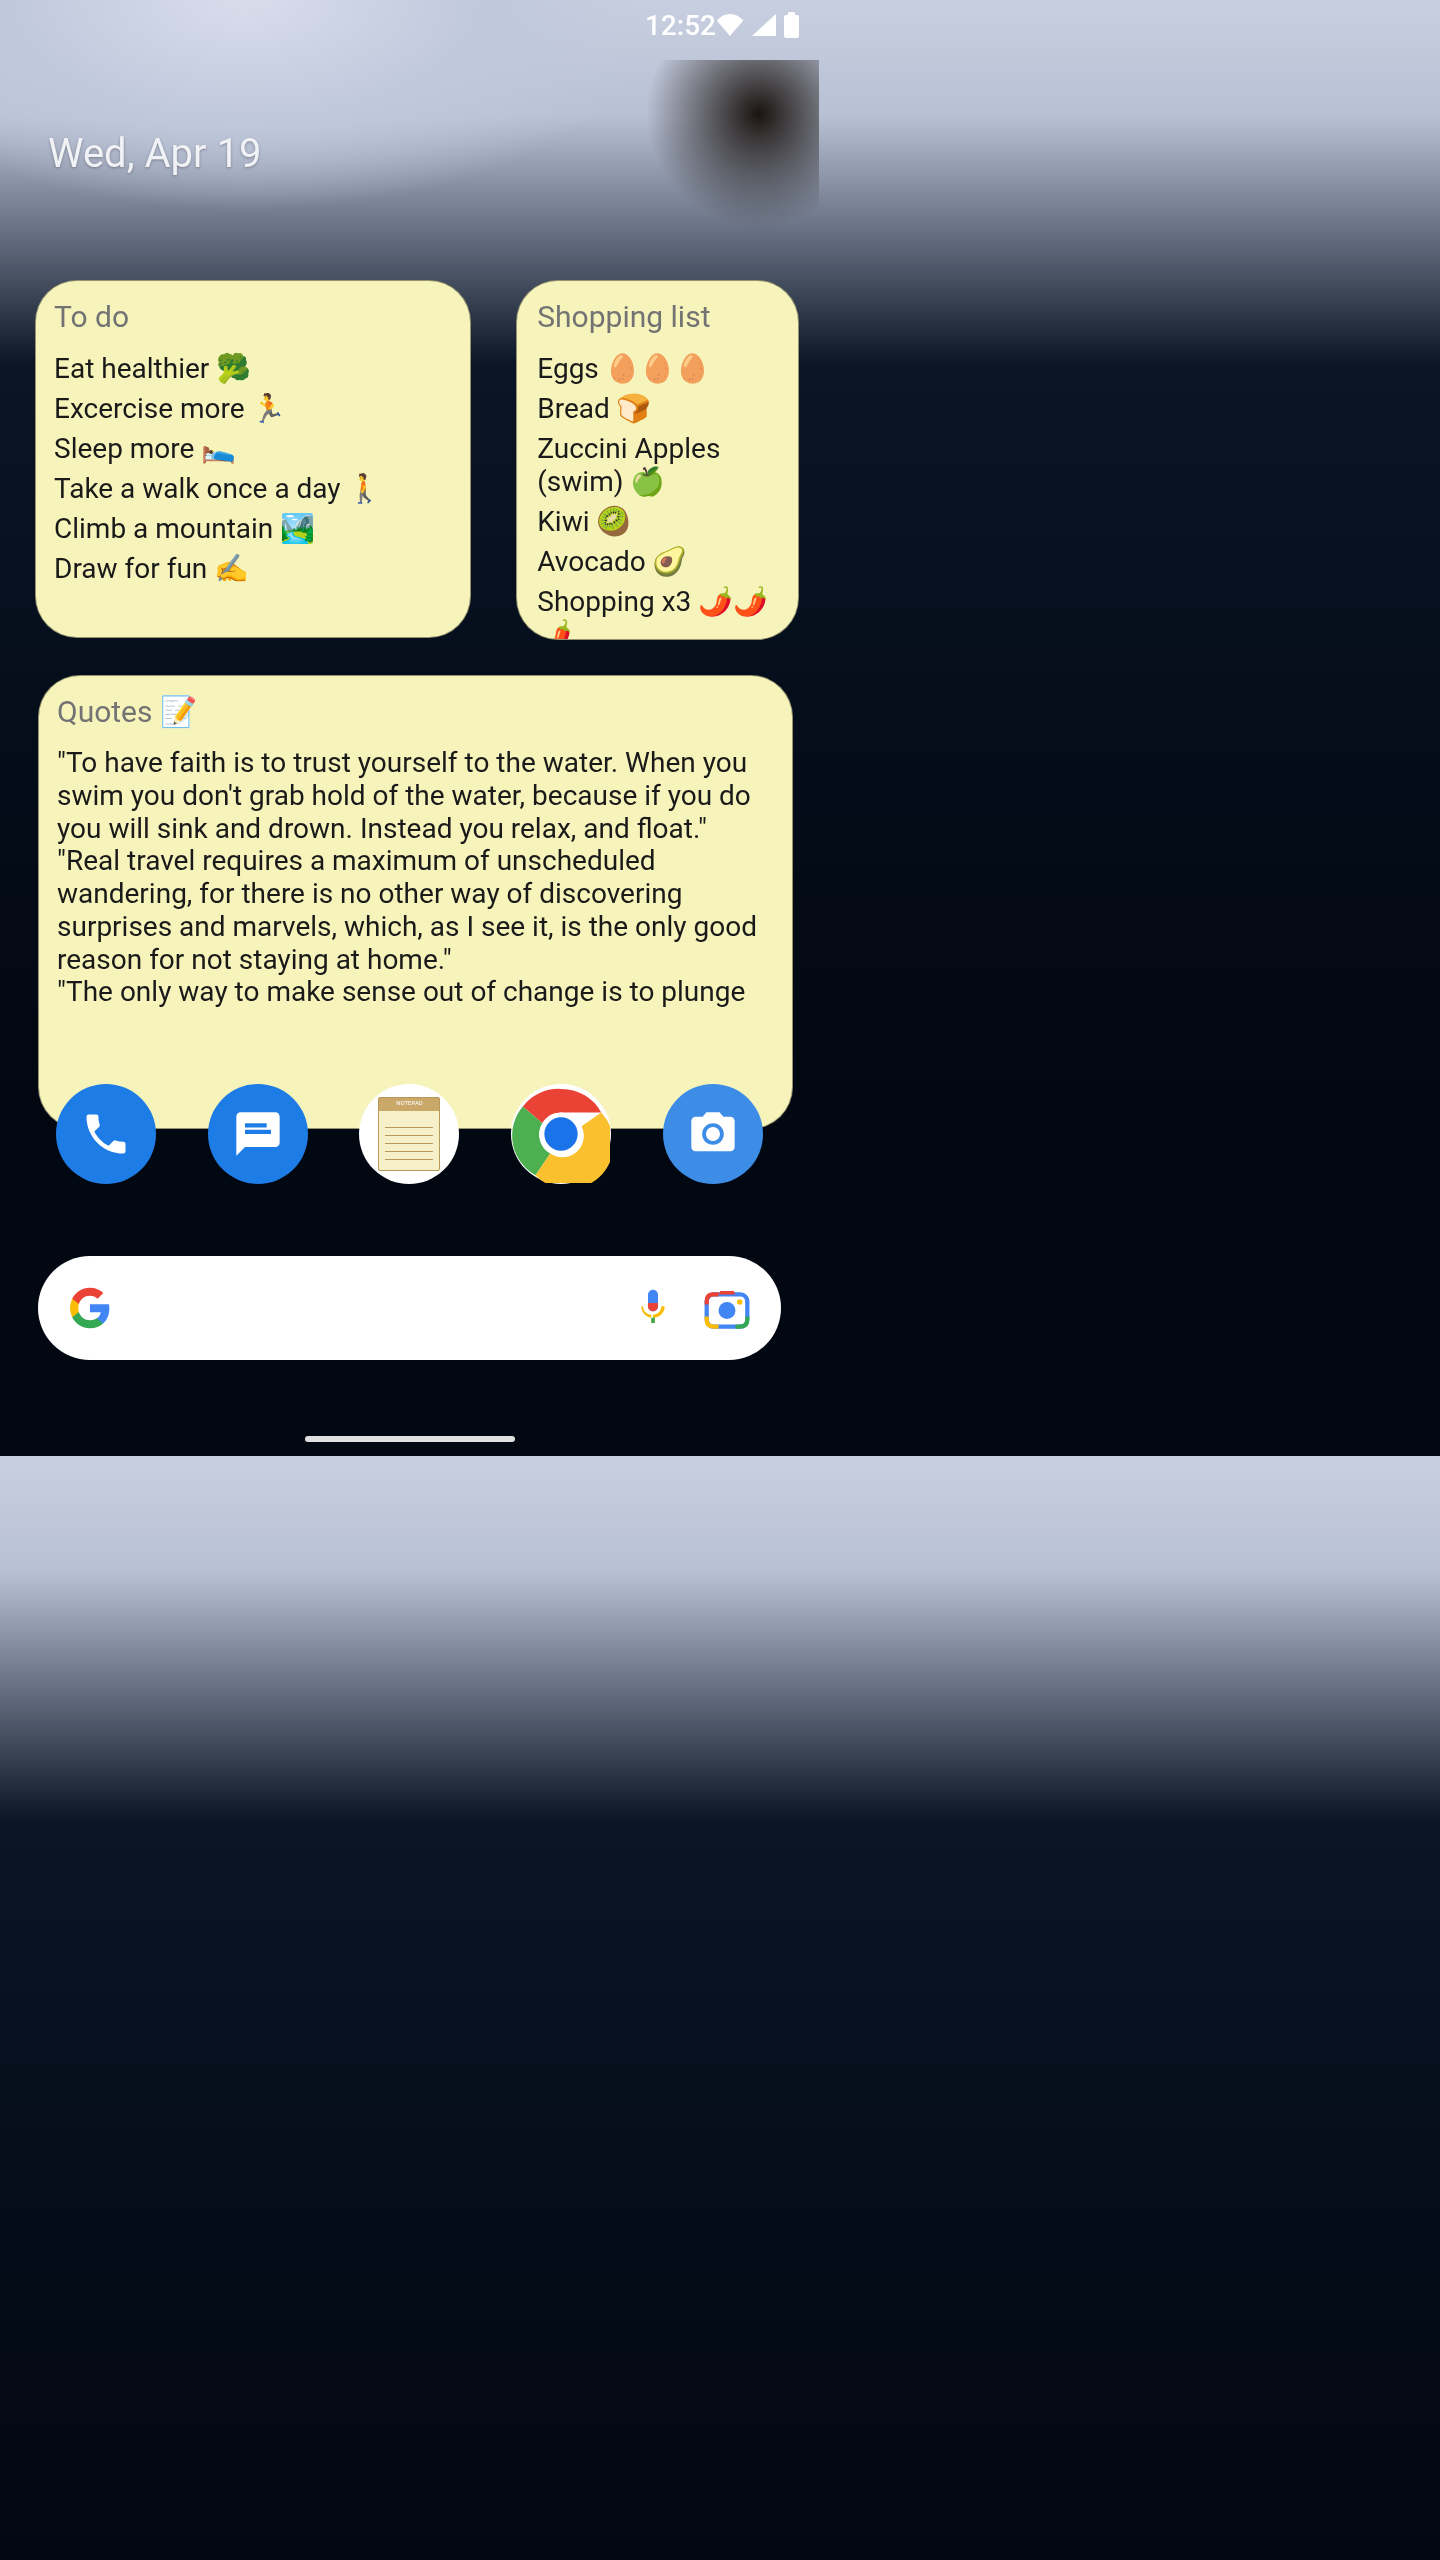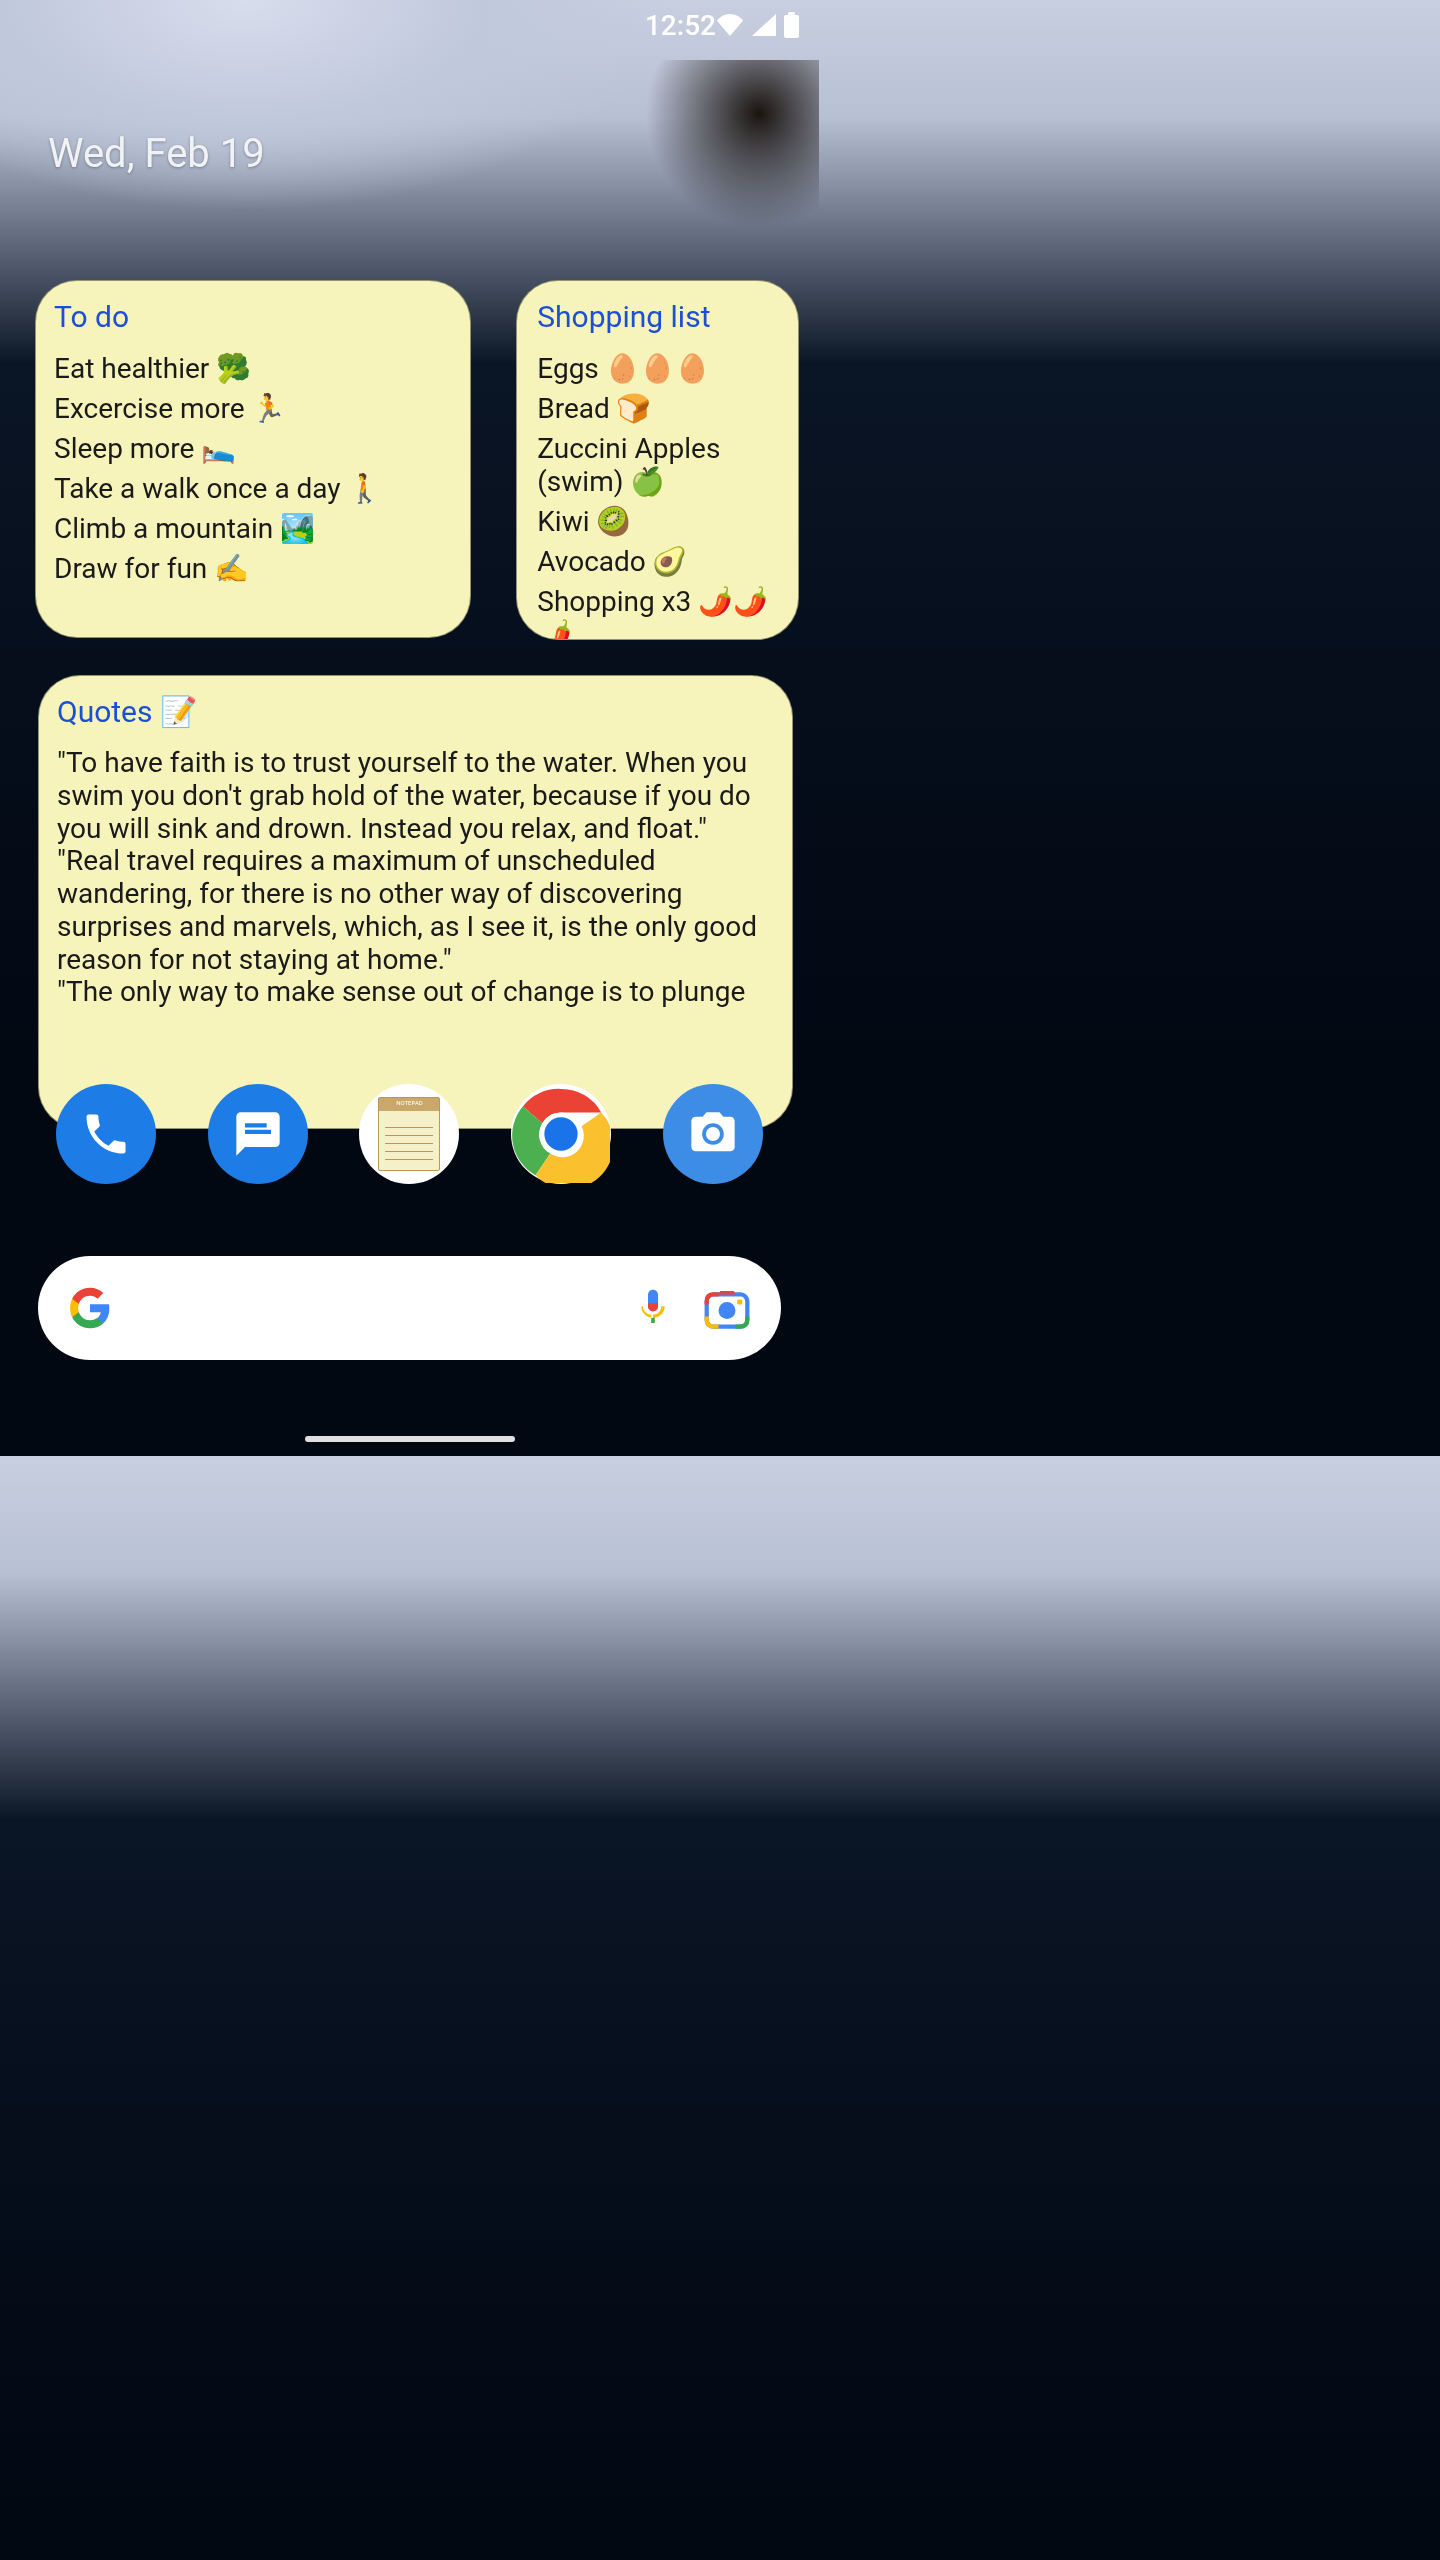--- a/index.html
+++ b/index.html
@@ -104,21 +104,21 @@
       position: absolute;
       top: 675px;
       left: 38px;
       right: 20px;
       width: 755px;
       height: 454px;
     }
     
     .widget-title {
       font-size: 30px;
-      color: #1d4ed8;
+      color: #737373;
       margin-bottom: 18px;
       font-weight: 400;
     }
     
     .widget-content {
       font-size: 28px;
       color: #1a1a1a;
       line-height: 1.18;
     }
     
@@ -248,21 +248,21 @@
         <path fill="#fff" d="M0 22L24 22 24 0z"></path>
         <path fill="rgba(255,255,255,0.4)" d="M0 22L14 22 14 9z"></path>
       </svg>
     <svg width="15" height="26" viewBox="0 0 15 26">
         <rect x="0" y="3" width="15" height="23" fill="#fff" rx="2"></rect>
         <rect x="4" y="0" width="7" height="4" fill="#fff" rx="1"></rect>
       </svg>
   </div>
 </div>
 
-<div class="date-label">Wed, Feb 19</div>
+<div class="date-label">Wed, Apr 19</div>
 
 <div class="widget-row">
   <div class="widget widget-todo">
     <div class="widget-title">To do</div>
     <div class="widget-content">
       <div>Eat healthier 🥦</div>
       <div>Excercise more 🏃</div>
       <div>Sleep more 🛌</div>
       <div>Take a walk once a day 🚶</div>
       <div>Climb a mountain 🏞️</div>

